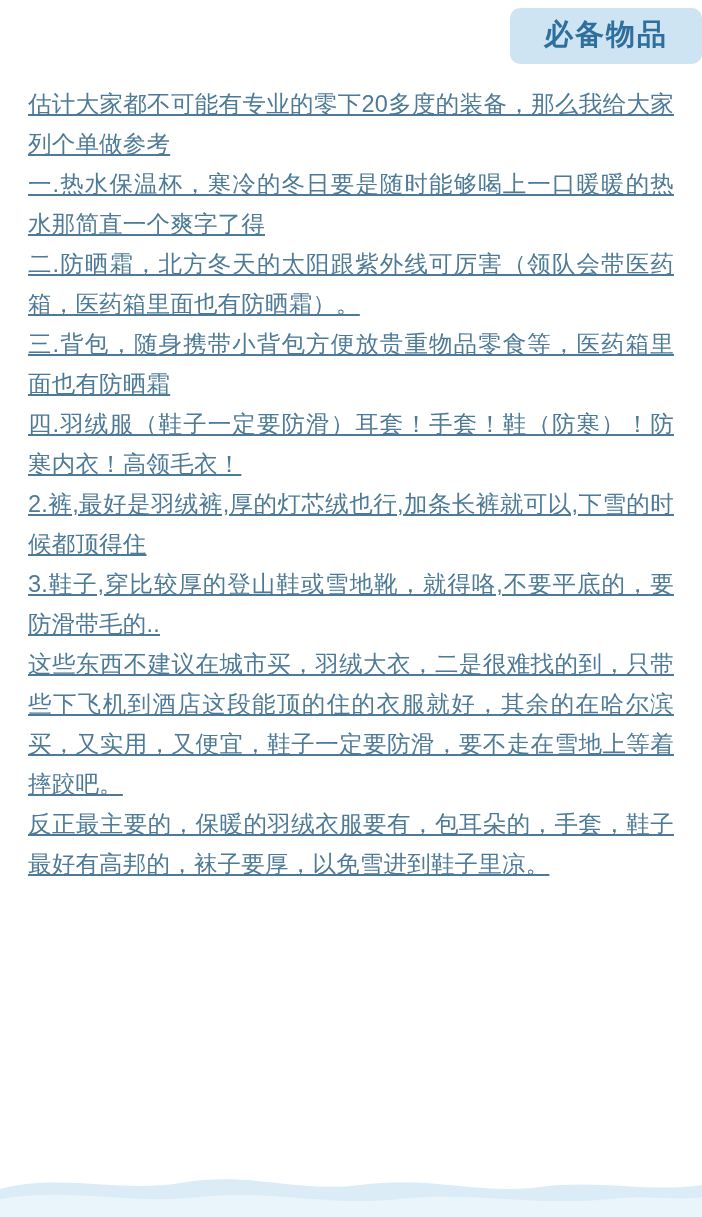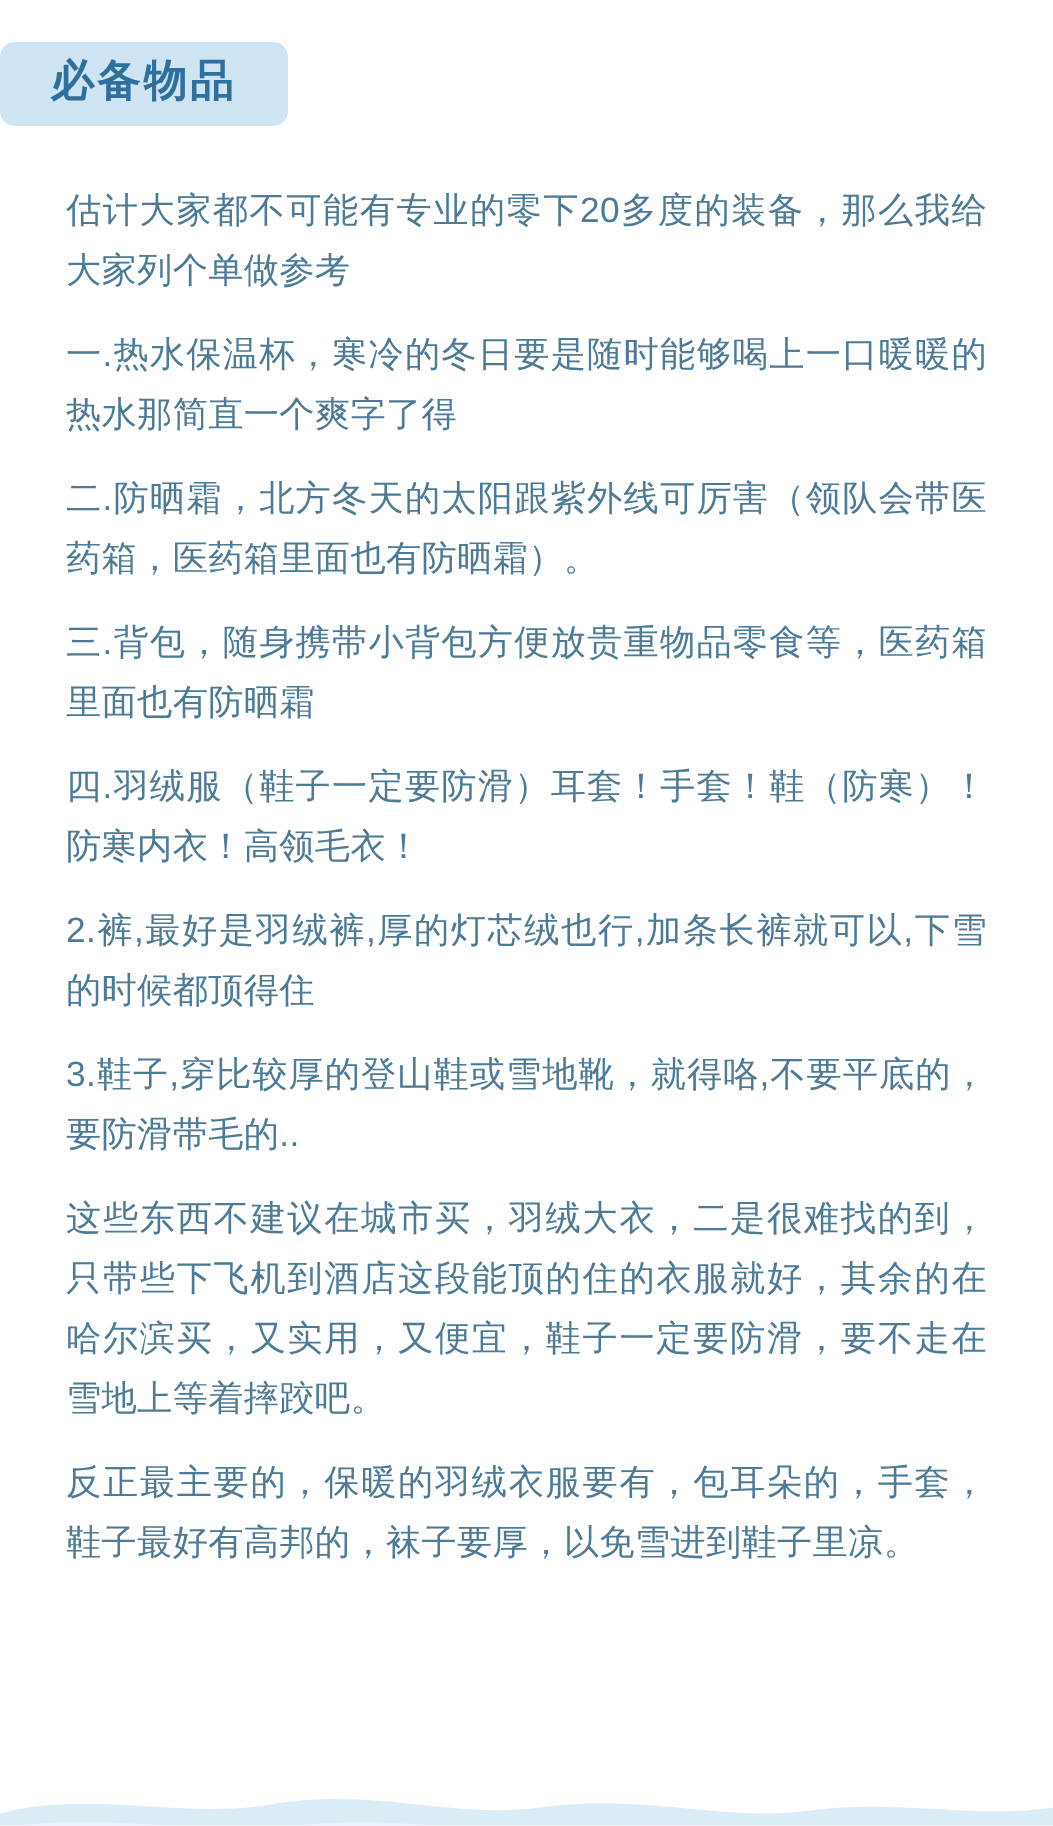--- a/index.html
+++ b/index.html
@@ -17,47 +17,47 @@
   .page {
     width: 702px;
     height: 1217px;
     position: relative;
     box-sizing: border-box;
     background: #ffffff;
   }
   .header-wrap {
     width: 100%;
     display: flex;
-    justify-content: flex-start;
+    justify-content: flex-end;
     padding-top: 8px;
     padding-bottom: 10px;
-    margin-top: 20px;
   }
   .title-badge {
     background: #cfe4f2;
     color: #2f6f9e;
     font-size: 29px;
     font-weight: bold;
     letter-spacing: 2px;
     padding: 11px 34px 13px 34px;
     border-radius: 10px;
     line-height: 1.1;
   }
   .content {
     padding: 10px 28px 0 28px;
     color: #4d7a96;
     font-size: 23.5px;
     line-height: 40px;
     letter-spacing: 0.2px;
   }
   .para {
-    margin: 16px;
+    margin: 0;
     text-align: justify;
     text-justify: inter-ideograph;
     word-break: break-all;
+    text-decoration: underline;
   }
   .snow {
     position: absolute;
     left: 0;
     bottom: 0;
     width: 702px;
     height: 58px;
     overflow: hidden;
   }
 </style>

